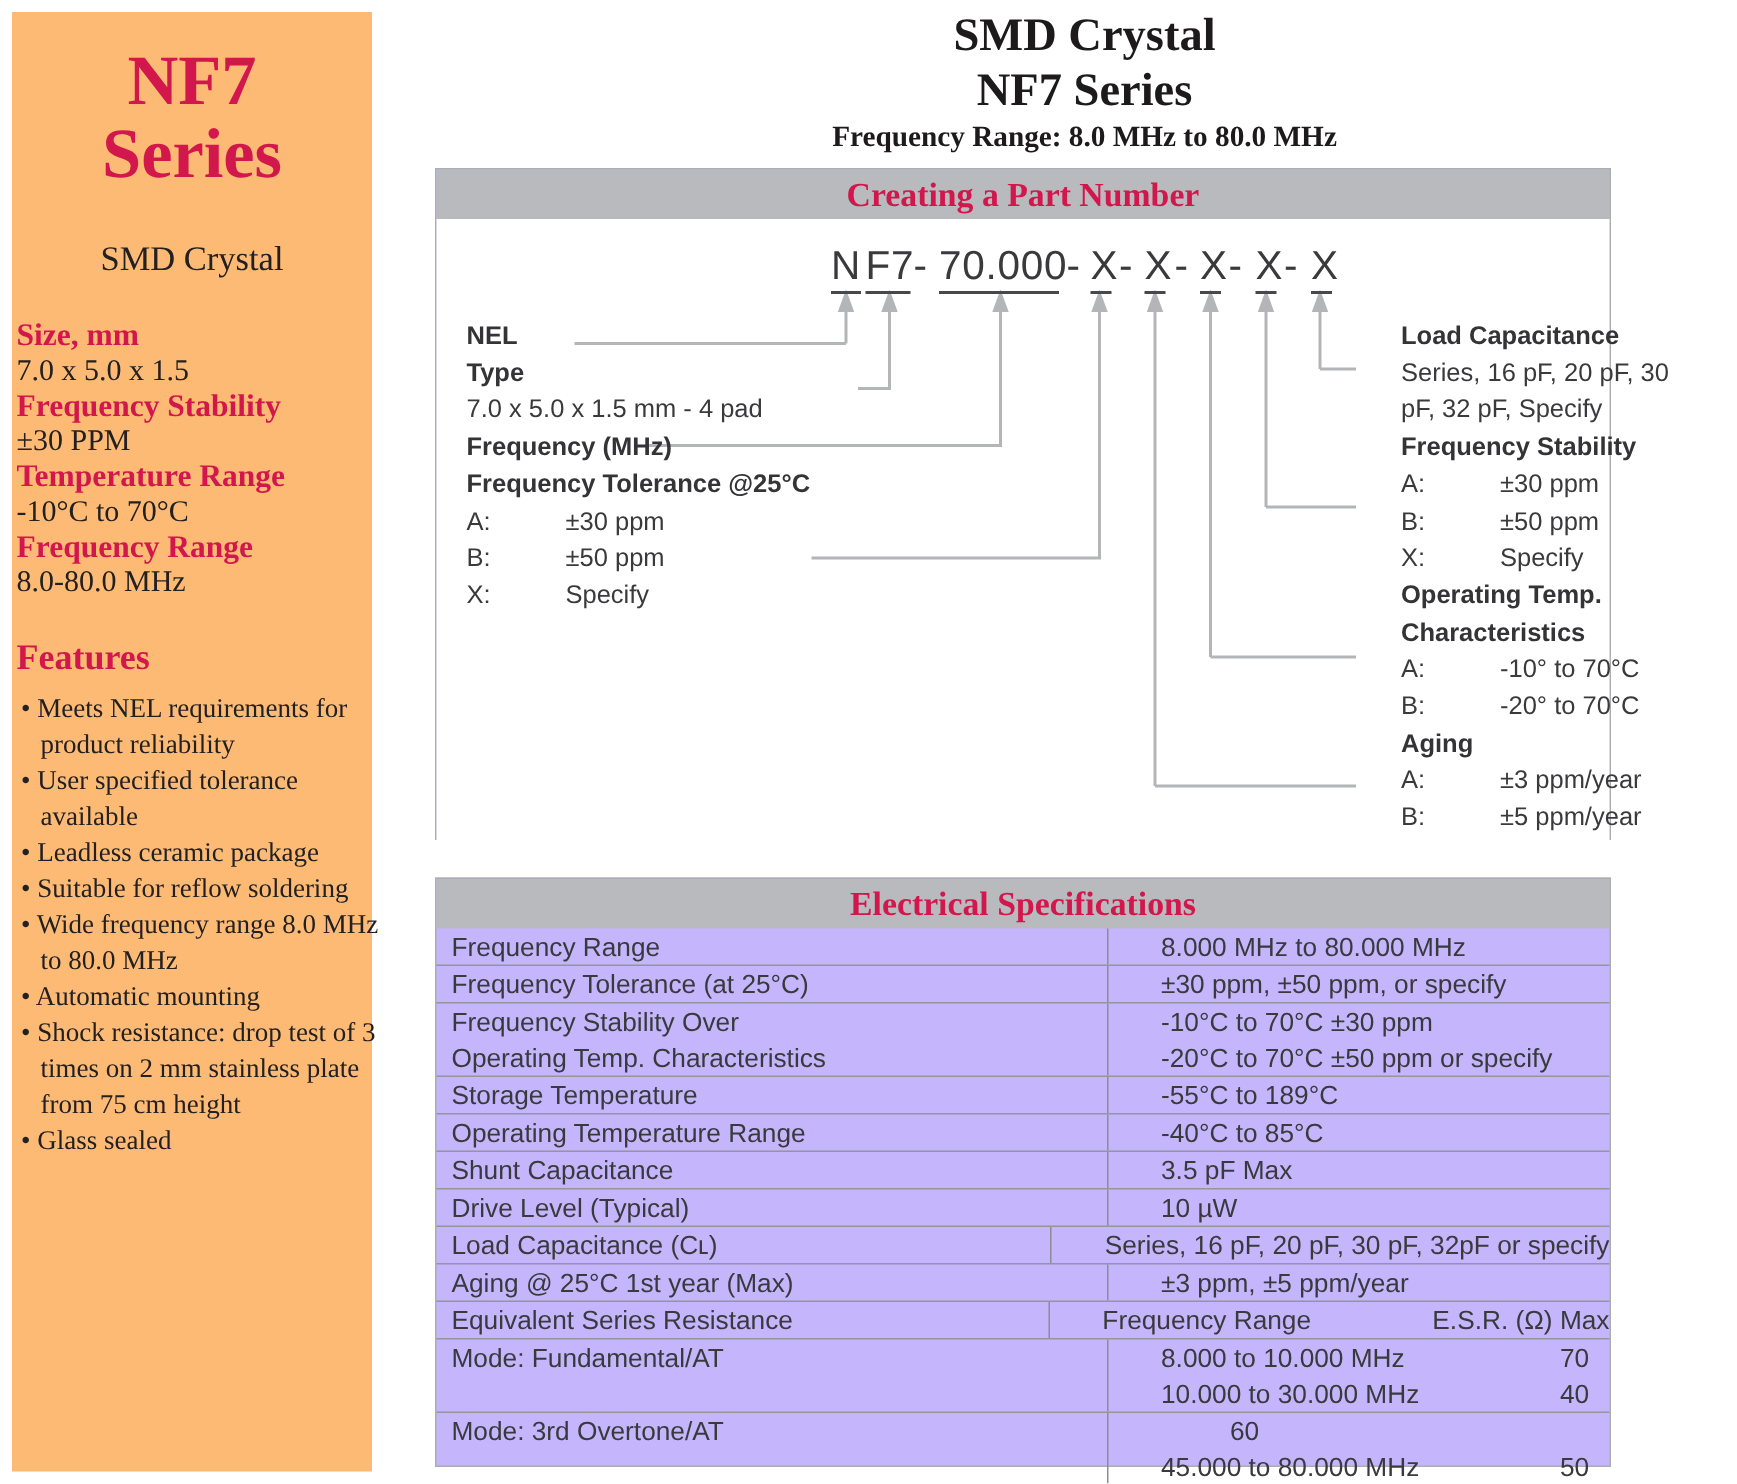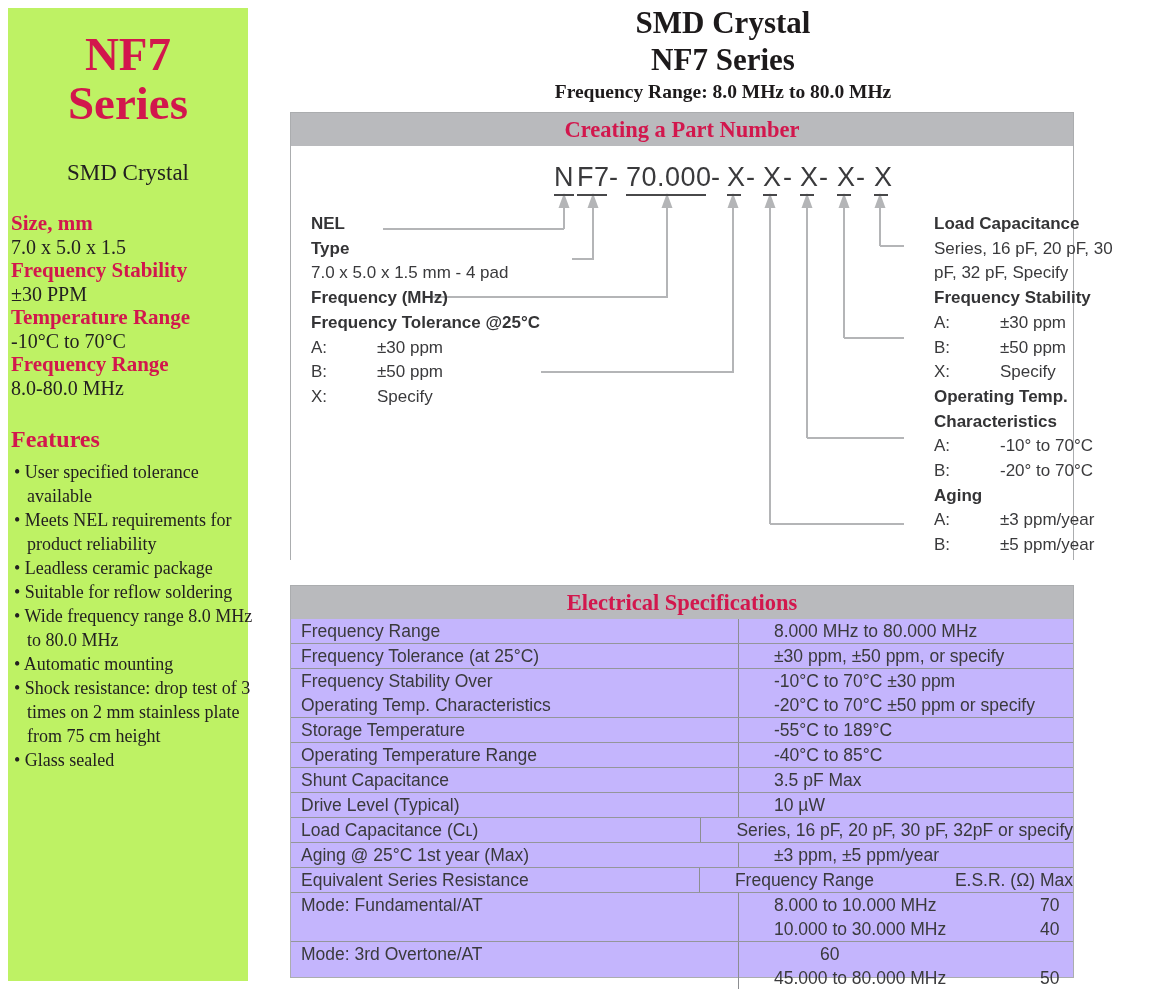--- a/index.html
+++ b/index.html
@@ -1,21 +1,21 @@
 <!DOCTYPE html>
 <html><head>
 <meta charset="utf-8">
 <style>
   html,body{margin:0;padding:0;background:#fff;}
   .page{position:relative;width:1158px;height:989px;background:#fff;overflow:hidden;
         font-family:"Liberation Sans","DejaVu Sans",sans-serif;}
   .serif{font-family:"Liberation Serif","DejaVu Serif",serif;}
 
   
-  .sidebar{position:absolute;left:8px;top:8px;width:240px;height:973px;background:#bef264;
+  .sidebar{position:absolute;left:8px;top:8px;width:240px;height:973px;background:#fdba74;
            color:#232021;font-family:"Liberation Serif","DejaVu Serif",serif;}
   .sb-title{margin-top:22px;text-align:center;font-size:47px;line-height:49px;font-weight:bold;}
   .sb-sub{margin-top:32px;text-align:center;font-size:23px;}
   .sb-specs{margin-top:26px;padding-left:3px;}
   .sb-spec-label{font-weight:bold;font-size:21px;line-height:23.5px;}
   .sb-spec-value{font-size:20px;line-height:23.5px;}
   .sb-feat-title{font-weight:bold;font-size:24px;line-height:26px;margin-top:26px;padding-left:3px;}
   .sb-features{margin-top:8px;padding-left:6px;font-size:18px;line-height:24px;}
   .feat-item{padding-left:13px;text-indent:-13px;width:232px;}
 
@@ -67,22 +67,22 @@
         <div class="sb-spec-value serif">7.0 x 5.0 x 1.5</div>
         <div class="sb-spec-label serif" style="color: rgb(210, 23, 77);">Frequency Stability</div>
         <div class="sb-spec-value serif">±30 PPM</div>
         <div class="sb-spec-label serif" style="color: rgb(210, 23, 77);">Temperature Range</div>
         <div class="sb-spec-value serif">-10°C to 70°C</div>
         <div class="sb-spec-label serif" style="color: rgb(210, 23, 77);">Frequency Range</div>
         <div class="sb-spec-value serif">8.0-80.0 MHz</div>
       </div>
     <div class="sb-feat-title" style="color: rgb(210, 23, 77);">Features</div>
     <div class="sb-features">
+        <div class="feat-item">• Meets NEL requirements for product reliability</div>
         <div class="feat-item">• User specified tolerance available</div>
-        <div class="feat-item">• Meets NEL requirements for product reliability</div>
         <div class="feat-item">• Leadless ceramic package</div>
         <div class="feat-item">• Suitable for reflow soldering</div>
         <div class="feat-item">• Wide frequency range 8.0 MHz to 80.0 MHz</div>
         <div class="feat-item">• Automatic mounting</div>
         <div class="feat-item">• Shock resistance: drop test of 3 times on 2 mm stainless plate from 75 cm height</div>
         <div class="feat-item">• Glass sealed</div>
       </div>
   </div>
 
   <div class="main-header serif">

